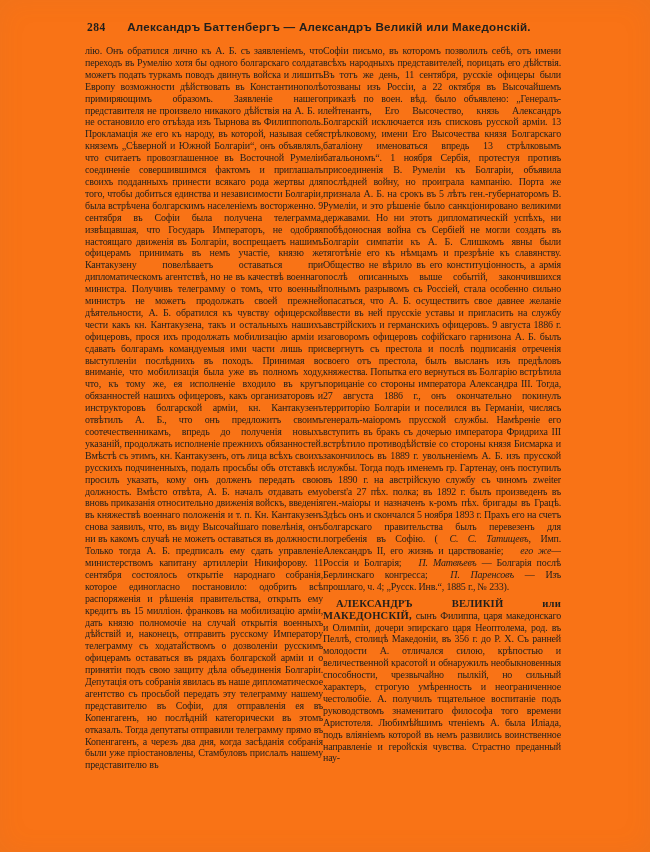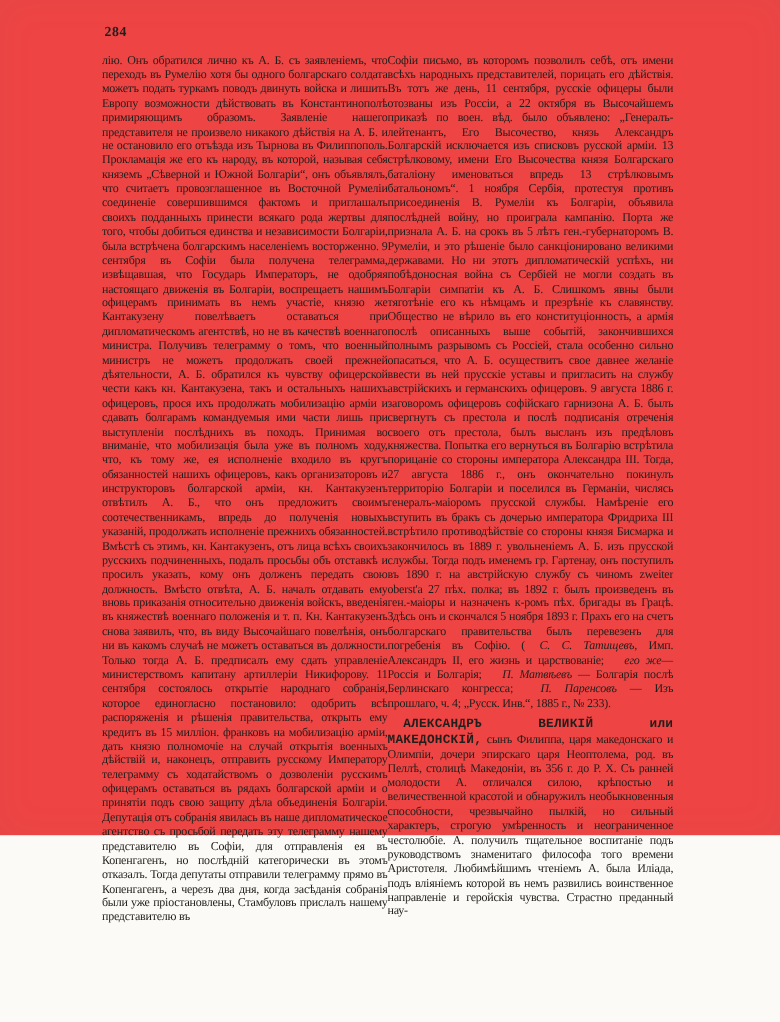--- a/index.html
+++ b/index.html
@@ -6,22 +6,22 @@
     margin: 0;
     padding: 0;
     width: 650px;
     height: 852px;
     overflow: hidden;
     background: #fbfaf6;
   }
   .page {
     position: relative;
     width: 650px;
-    height: 696px;
-    background: #ef4444;
+    height: 852px;
+    background: #f97316;
     color: #211f1c;
     box-shadow: inset 0 0 28px rgba(120,110,95,0.08);
   }
   .running-head {
     position: absolute;
     top: 20px;
     left: 85px;
     width: 488px;
     height: 16px;
   }
@@ -62,33 +62,34 @@
     letter-spacing: -0.2px;
     text-align: justify;
   }
   .col p { margin: 0; }
   .ital { font-style: italic; margin-left: 12px; }
   .entry {
     margin-top: 5px !important;
     text-indent: 13px;
   }
   .headword {
-    font-family: Liberation Mono, monospace;
+    font-family: Liberation Serif, serif;
     font-weight: 700;
     font-size: 10.6px;
     letter-spacing: 0.2px;
   }
 </style>
 </head>
 <body>
 
 <div class="page">
 
   <div class="running-head">
     <span class="page-number">284</span>
+    <div class="running-title">Александръ Баттенбергъ — Александръ Великій или Македонскій.</div>
   </div>
 
   <div class="columns">
 
     <div class="col">
       <p>лію. Онъ обратился лично къ А. Б. съ заявленіемъ, что переходъ въ Румелію хотя бы одного болгарскаго солдата можетъ подать туркамъ поводъ двинуть войска и лишить Европу возможности дѣйствовать въ Константинополѣ примиряющимъ образомъ. Заявленіе нашего представителя не произвело никакого дѣйствія на А. Б. и не остановило его отъѣзда изъ Тырнова въ Филиппополь. Прокламація же его къ народу, въ которой, называя себя княземъ „Сѣверной и Южной Болгаріи“, онъ объявлялъ, что считаетъ провозглашенное въ Восточной Румеліи соединеніе совершившимся фактомъ и приглашалъ своихъ подданныхъ принести всякаго рода жертвы для того, чтобы добиться единства и независимости Болгаріи, была встрѣчена болгарскимъ населеніемъ восторженно. 9 сентября въ Софіи была получена телеграмма, извѣщавшая, что Государь Императоръ, не одобряя настоящаго движенія въ Болгаріи, воспрещаетъ нашимъ офицерамъ принимать въ немъ участіе, князю же Кантакузену повелѣваетъ оставаться при дипломатическомъ агентствѣ, но не въ качествѣ военнаго министра. Получивъ телеграмму о томъ, что военный министръ не можетъ продолжать своей прежней дѣятельности, А. Б. обратился къ чувству офицерской чести какъ кн. Кантакузена, такъ и остальныхъ нашихъ офицеровъ, прося ихъ продолжать мобилизацію арміи и сдавать болгарамъ командуемыя ими части лишь при выступленіи послѣднихъ въ походъ. Принимая во вниманіе, что мобилизація была уже въ полномъ ходу, что, къ тому же, ея исполненіе входило въ кругъ обязанностей нашихъ офицеровъ, какъ организаторовъ и инструкторовъ болгарской арміи, кн. Кантакузенъ отвѣтилъ А. Б., что онъ предложитъ своимъ соотечественникамъ, впредь до полученія новыхъ указаній, продолжать исполненіе прежнихъ обязанностей. Вмѣстѣ съ этимъ, кн. Кантакузенъ, отъ лица всѣхъ своихъ русскихъ подчиненныхъ, подалъ просьбы объ отставкѣ и просилъ указать, кому онъ долженъ передать свою должность. Вмѣсто отвѣта, А. Б. началъ отдавать ему вновь приказанія относительно движенія войскъ, введенія въ княжествѣ военнаго положенія и т. п. Кн. Кантакузенъ снова заявилъ, что, въ виду Высочайшаго повелѣнія, онъ ни въ какомъ случаѣ не можетъ оставаться въ должности. Только тогда А. Б. предписалъ ему сдать управленіе министерствомъ капитану артиллеріи Никифорову. 11 сентября состоялось открытіе народнаго собранія, которое единогласно постановило: одобрить всѣ распоряженія и рѣшенія правительства, открыть ему кредитъ въ 15 милліон. франковъ на мобилизацію арміи, дать князю полномочіе на случай открытія военныхъ дѣйствій и, наконецъ, отправить русскому Императору телеграмму съ ходатайствомъ о дозволеніи русскимъ офицерамъ оставаться въ рядахъ болгарской арміи и о принятіи подъ свою защиту дѣла объединенія Болгаріи. Депутація отъ собранія явилась въ наше дипломатическое агентство съ просьбой передать эту телеграмму нашему представителю въ Софіи, для отправленія ея въ Копенгагенъ, но послѣдній категорически въ этомъ отказалъ. Тогда депутаты отправили телеграмму прямо въ Копенгагенъ, а черезъ два дня, когда засѣданія собранія были уже пріостановлены, Стамбуловъ прислалъ нашему представителю въ</p>
     </div>
 
     <div class="col">
       <p><span>Софіи письмо, въ которомъ позволилъ себѣ, отъ имени всѣхъ народныхъ представителей, порицать его дѣйствія. Въ тотъ же день, 11 сентября, русскіе офицеры были отозваны изъ Россіи, а 22 октября въ Высочайшемъ приказѣ по воен. вѣд. было объявлено: „Генералъ-лейтенантъ, Его Высочество, князь Александръ Болгарскій исключается изъ списковъ русской арміи. 13 стрѣлковому, имени Его Высочества князя Болгарскаго баталіону именоваться впредь 13 стрѣлковымъ батальономъ“. 1 ноября Сербія, протестуя противъ присоединенія В. Румеліи къ Болгаріи, объявила послѣдней войну, но проиграла кампанію. Порта же признала А. Б. на срокъ въ 5 лѣтъ ген.-губернаторомъ В. Румеліи, и это рѣшеніе было санкціонировано великими державами. Но ни этотъ дипломатическій успѣхъ, ни побѣдоносная война съ Сербіей не могли создать въ Болгаріи симпатіи къ А. Б. Слишкомъ явны были тяготѣніе его къ нѣмцамъ и презрѣніе къ славянству. Общество не вѣрило въ его конституціонность, а армія послѣ описанныхъ выше событій, закончившихся полнымъ разрывомъ съ Россіей, стала особенно сильно опасаться, что А. Б. осуществитъ свое давнее желаніе ввести въ ней прусскіе уставы и пригласить на службу австрійскихъ и германскихъ офицеровъ. 9 августа 1886 г. заговоромъ офицеровъ софійскаго гарнизона А. Б. былъ свергнутъ съ престола и послѣ подписанія отреченія своего отъ престола, былъ высланъ изъ предѣловъ княжества. Попытка его вернуться въ Болгарію встрѣтила порицаніе со стороны императора Александра III. Тогда, 27 августа 1886 г., онъ окончательно покинулъ территорію Болгаріи и поселился въ Германіи, числясь генералъ-маіоромъ прусской службы. Намѣреніе его вступить въ бракъ съ дочерью императора Фридриха III встрѣтило противодѣйствіе со стороны князя Бисмарка и закончилось въ 1889 г. увольненіемъ А. Б. изъ прусской службы. Тогда подъ именемъ гр. Гартенау, онъ поступилъ въ 1890 г. на австрійскую службу съ чиномъ zweiter oberst'a 27 пѣх. полка; въ 1892 г. былъ произведенъ въ ген.-маіоры и назначенъ к-ромъ пѣх. бригады въ Грацѣ. Здѣсь онъ и скончался 5 ноября 1893 г. Прахъ его на счетъ болгарскаго правительства былъ перевезенъ для погребенія въ Софію. (</span><span class="ital">С. С. Татищевъ</span><span>, Имп. Александръ II, его жизнь и царствованіе; </span><span class="ital">его же</span><span>—Россія и Болгарія; </span><span class="ital">П. Матвѣевъ</span><span> — Болгарія послѣ Берлинскаго конгресса; </span><span class="ital">П. Паренсовъ</span><span> — Изъ прошлаго, ч. 4; „Русск. Инв.“, 1885 г., № 233).</span></p>

